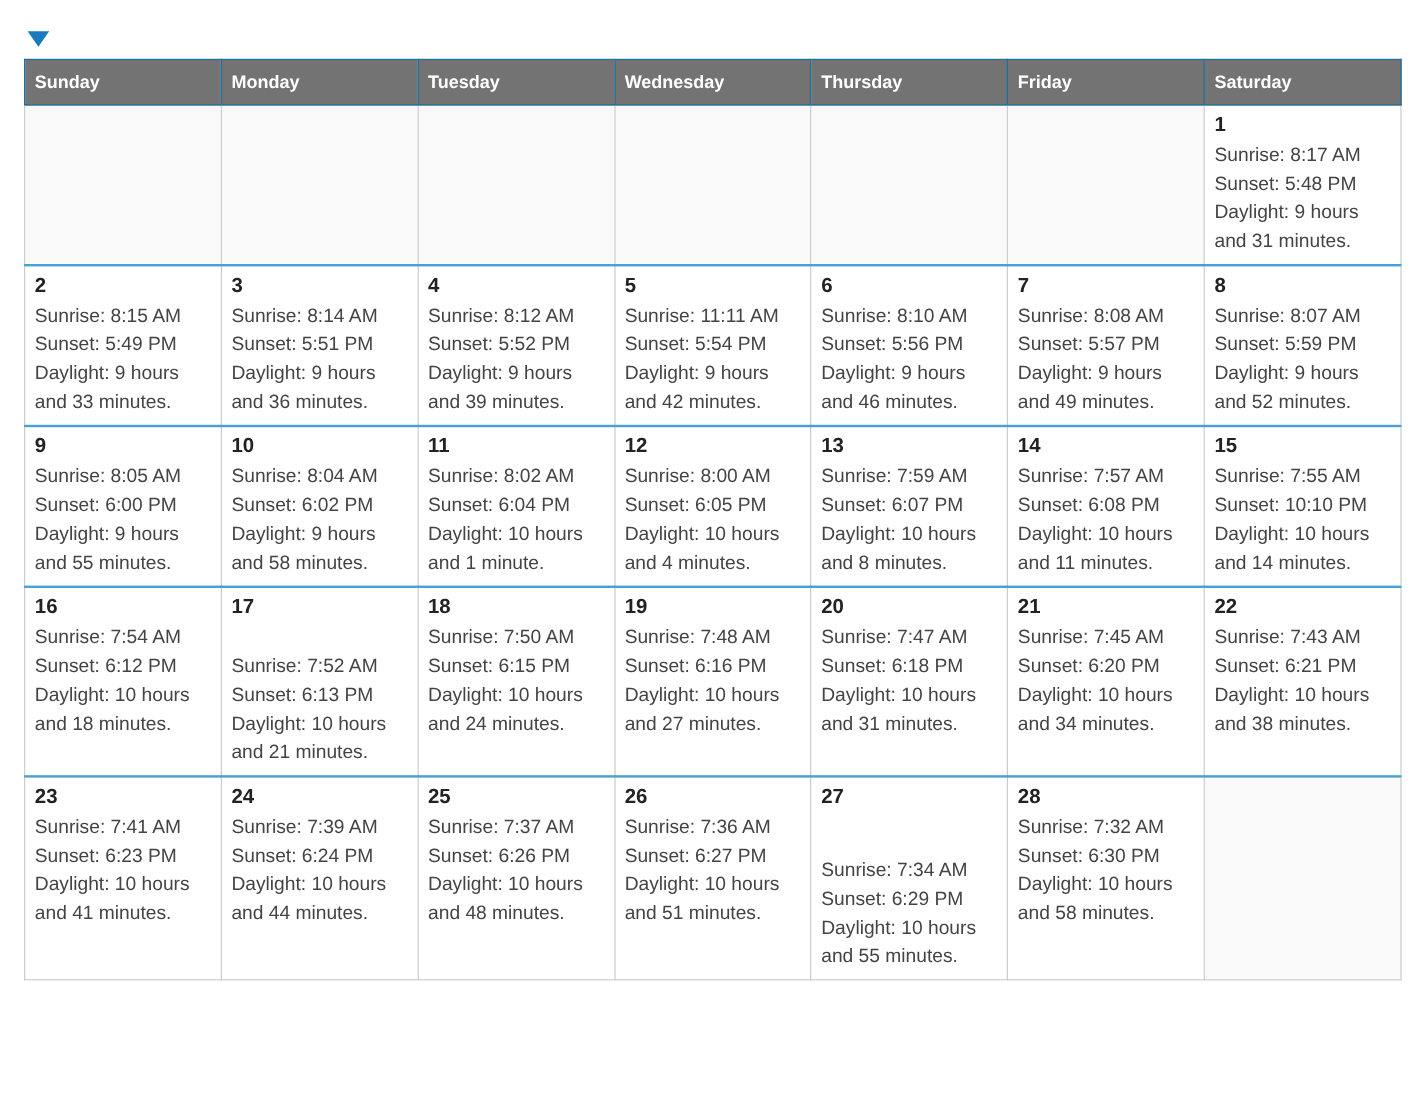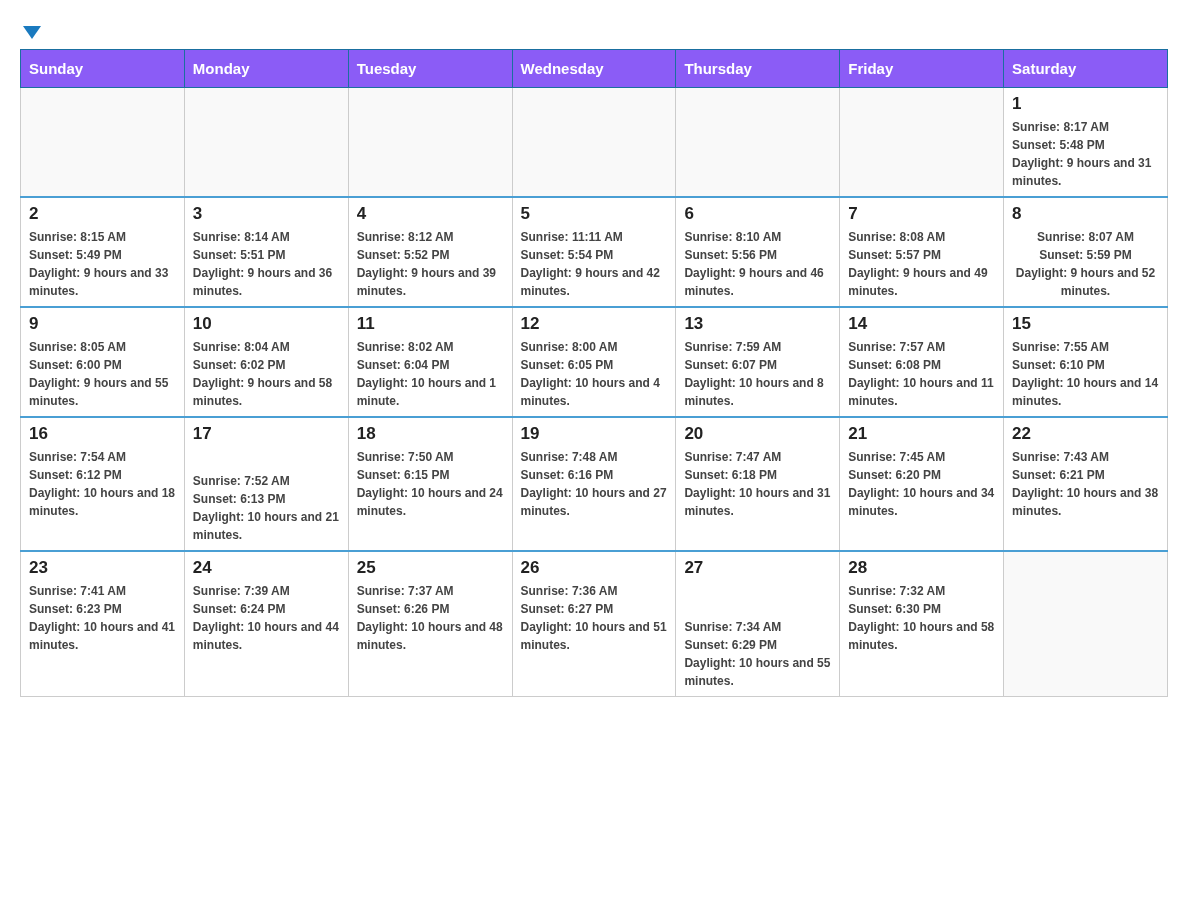--- a/index.html
+++ b/index.html
@@ -49,21 +49,21 @@
       font-size: 22px;
       font-weight: normal;
       color: #555;
     }
     .calendar {
       width: 100%;
       border-collapse: collapse;
       margin-top: 10px;
     }
     .calendar thead tr th {
-      background-color: #8b5cf6;
+      background-color: #737373;
       color: #fff;
       padding: 10px 8px;
       font-size: 15px;
       font-weight: bold;
       text-align: left;
       border: 1px solid #1a6fa0;
     }
     .calendar tbody tr td {
       vertical-align: top;
       border: 1px solid #ccc;
@@ -78,24 +78,23 @@
       background: #f9f9f9;
     }
     .day-number {
       font-size: 17px;
       font-weight: bold;
       color: #222;
       display: block;
       margin-bottom: 4px;
     }
     .day-info {
-      font-size: 12px;
+      font-size: 16px;
       color: #444;
       line-height: 1.5;
-      font-weight: bold;
     }
     .calendar tbody tr {
       border-top: 2px solid #4a9fd4;
     }
     .calendar tbody tr:first-child {
       border-top: none;
     }
   </style>
 </head>
 <body>
@@ -173,21 +172,21 @@
 Daylight: 9 hours and 46 minutes.</div>
         </td>
         <td>
           <span class="day-number">7</span>
           <div class="day-info" style="white-space: pre-line;">Sunrise: 8:08 AM
 Sunset: 5:57 PM
 Daylight: 9 hours and 49 minutes.</div>
         </td>
         <td>
           <span class="day-number">8</span>
-          <div class="day-info" style="white-space: pre-line; text-align: center;">Sunrise: 8:07 AM
+          <div class="day-info" style="white-space: pre-line;">Sunrise: 8:07 AM
 Sunset: 5:59 PM
 Daylight: 9 hours and 52 minutes.</div>
         </td>
       </tr>
       <tr>
         <td>
           <span class="day-number">9</span>
           <div class="day-info" style="white-space: pre-line;">Sunrise: 8:05 AM
 Sunset: 6:00 PM
 Daylight: 9 hours and 55 minutes.</div>
@@ -218,21 +217,21 @@
         </td>
         <td>
           <span class="day-number">14</span>
           <div class="day-info" style="white-space: pre-line;">Sunrise: 7:57 AM
 Sunset: 6:08 PM
 Daylight: 10 hours and 11 minutes.</div>
         </td>
         <td>
           <span class="day-number">15</span>
           <div class="day-info" style="white-space: pre-line;">Sunrise: 7:55 AM
-Sunset: 6:10 PM
+Sunset: 10:10 PM
 Daylight: 10 hours and 14 minutes.</div>
         </td>
       </tr>
       <tr>
         <td>
           <span class="day-number">16</span>
           <div class="day-info" style="white-space: pre-line;">Sunrise: 7:54 AM
 Sunset: 6:12 PM
 Daylight: 10 hours and 18 minutes.</div>
         </td>

